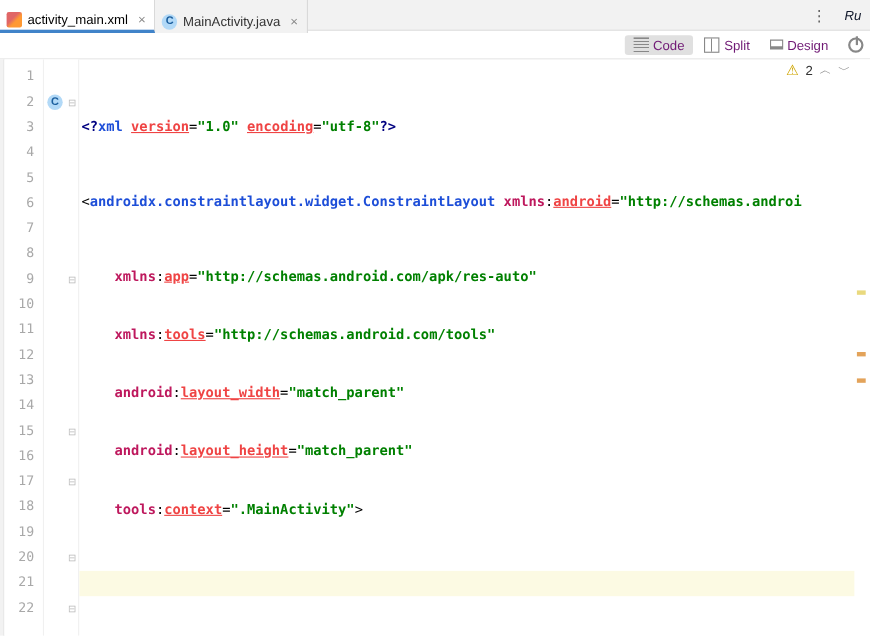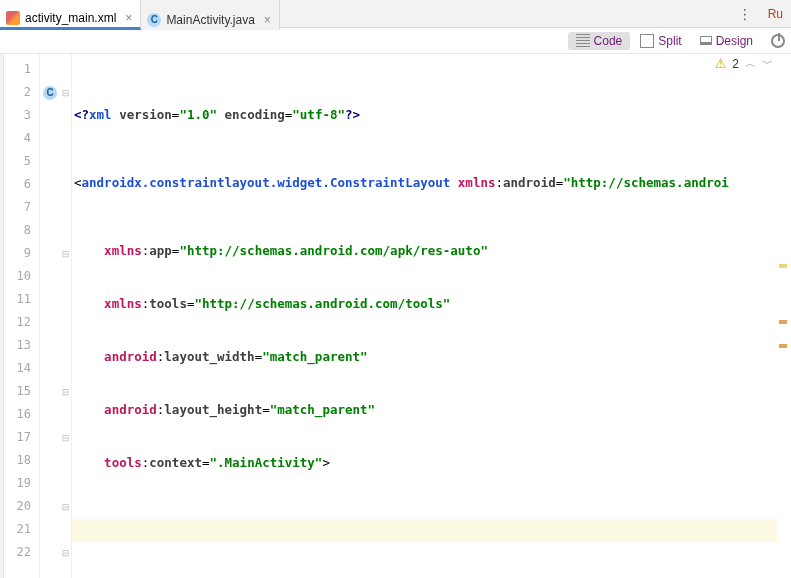--- a/index.html
+++ b/index.html
@@ -41,21 +41,21 @@
     background: linear-gradient(135deg,#e06666 40%,#ff9933 60%);
     border-radius:2px;
   }
   .java-icon {
     width:14px;height:14px;border-radius:50%;
     background:#b2d9f7;color:#1a5e9e;font-weight:700;
     display:flex;align-items:center;justify-content:center;font-size:10px;
   }
   .close-x { color:#888; font-size:12px; margin-left:4px; }
   .tabbar-spacer { flex:1; }
-  .tabbar-right { color:#c2410c; padding:0 8px; display:flex; align-items:center; gap:4px;}
+  .tabbar-right { color:#0f172a; padding:0 8px; display:flex; align-items:center; gap:4px;font-style:italic;}
   .kebab { font-size:14px; color:#666; padding:0 8px; }
   .viewbar {
     display:flex; align-items:center; justify-content:flex-end;
     height:26px; background:#fff; border-bottom:1px solid #e5e5e5;
     padding-right:6px; gap:2px;
   }
   .view-btn {
     display:flex; align-items:center; gap:4px;
     padding:2px 8px; border-radius:3px; cursor:pointer; color:#701a75;
   }
@@ -83,21 +83,21 @@
   .fold-col { width:12px; background:#fff; padding-top:4px; border-right:1px solid #f0f0f0;}
   .fold-col > div { height:23px; display:flex; align-items:center; justify-content:center; color:#bbb; font-size:9px;}
   .code {
     flex:1; font-family:Menlo,Consolas,monospace; font-size:12.5px;
     padding-top:4px; white-space:pre; overflow:hidden; position:relative;
   }
   .code-line { height:23px; line-height:23px; padding-left:2px; }
   .hl-line { background:#fcfae3; }
   .tok-tag { color:#1d4ed8; font-weight:700; }
   .tok-ns  { color:#be185d; font-weight:700;text-align:right; }
-  .tok-attr{ color:#404040; font-weight:700; }
+  .tok-attr{ color:#ef4444; font-weight:700;text-decoration:underline; }
   .tok-str { color:#008000; font-weight:700; }
   .tok-sym { color:#000; }
   .tok-pi  { color:#000080; font-weight:700; }
   .right-margin {
     width:14px; background:#fff; position:relative;
   }
   .warn-tri { color:#cfa500; font-size:13px; }
   .chev { color:#888; font-size:11px; }
   .rm-mark { position:absolute; right:4px; width:8px; height:4px; }
   .rm-y { background:#e9d97e; }

